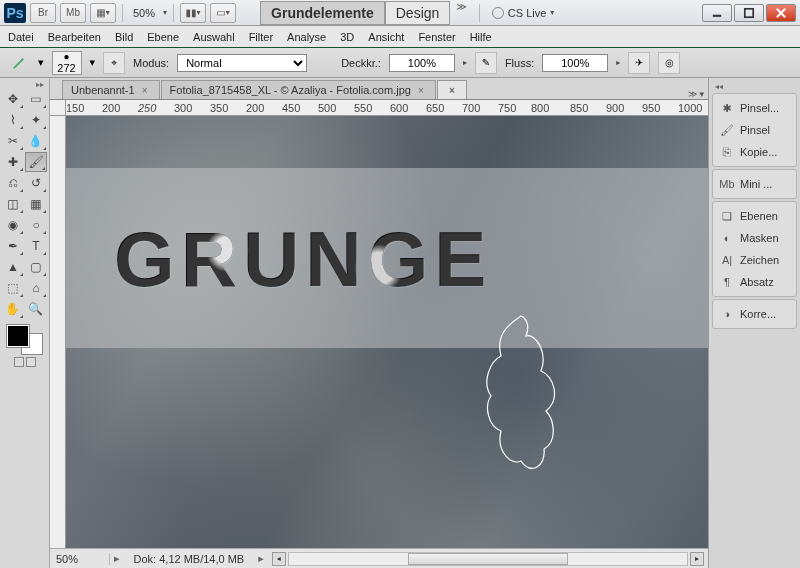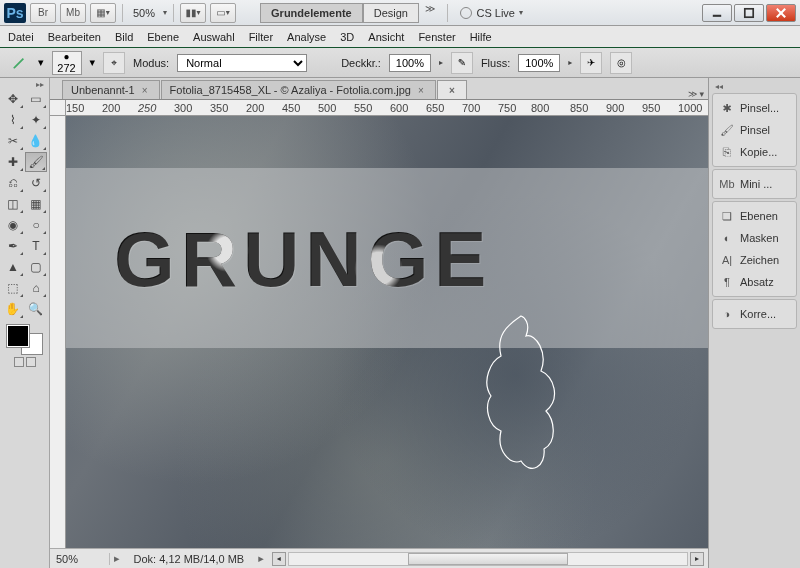--- a/index.html
+++ b/index.html
@@ -5,41 +5,41 @@
 * { box-sizing: border-box; margin: 0; padding: 0; font-family: "Segoe UI", Tahoma, sans-serif; font-size: 11px; }
 body { background: #d4d4d4; width: 800px; height: 568px; overflow: hidden; }
 
 .titlebar { height: 26px; background: linear-gradient(#eef0f2, #dee2e6); border-bottom: 1px solid #9a9a9a; display: flex; align-items: center; padding: 2px 4px; gap: 4px; }
 .titlebar .ps-icon { width: 22px; height: 20px; background: #072a4a; color: #6bb3e6; display: flex; align-items: center; justify-content: center; font-weight: bold; font-size: 14px; border-radius: 2px; }
 .titlebar .app-btn { width: 26px; height: 20px; background: linear-gradient(#f6f6f6, #e2e2e2); border: 1px solid #a4a4a4; border-radius: 2px; display: flex; align-items: center; justify-content: center; font-size: 10px; color: #555; cursor: pointer; }
 .titlebar .sep { width: 1px; height: 18px; background: #b8b8b8; margin: 0 2px; }
 .titlebar .zoom { font-size: 11px; color: #333; padding: 0 4px; }
 .titlebar .dropdown-arrow { font-size: 8px; color: #555; }
 .titlebar .workspace-tabs { display: flex; margin-left: 20px; }
-.titlebar .ws-tab { padding: 3px 10px; border: 1px solid #999; background: #e8e8e8; font-size: 11px; color: #333; cursor: pointer; }
+.titlebar .ws-tab { padding: 3px 10px; border: 1px solid #999; background: #e8e8e8; font-size: 14px; color: #333; cursor: pointer; }
 .titlebar .ws-tab.active { background: #d0d0d0; font-weight: bold; }
 .titlebar .expand { padding: 0 6px; color: #555; font-size: 10px; }
 .titlebar .cslive { display: flex; align-items: center; gap: 4px; font-size: 11px; color: #333; margin-left: 6px; }
 .titlebar .cs-circle { width: 12px; height: 12px; border: 1px solid #888; border-radius: 50%; }
 .titlebar .win-controls { margin-left: auto; display: flex; gap: 2px; }
 .titlebar .win-btn { width: 30px; height: 18px; border: 1px solid #8a8a8a; border-radius: 2px; display: flex; align-items: center; justify-content: center; cursor: pointer; }
 .titlebar .win-min { background: linear-gradient(#f2f4f6, #d6dce2); }
 .titlebar .win-max { background: linear-gradient(#f2f4f6, #d6dce2); }
 .titlebar .win-close { background: linear-gradient(#f08070, #cc3a1a); color: #fff; }
 
 .menubar { height: 22px; background: #e8e8e8; border-bottom: 1px solid #14532d; display: flex; align-items: center; padding: 0 8px; gap: 14px; }
 .menubar .menu-item { color: #222; cursor: pointer; }
 
 .optionsbar { height: 30px; background: linear-gradient(#e0e0e0, #d2d2d2); border-bottom: 1px solid #9a9a9a; display: flex; align-items: center; padding: 0 8px; gap: 8px; }
 .optionsbar .tool-ind { width: 22px; height: 22px; display: flex; align-items: center; justify-content: center; }
 .optionsbar .brush-preview { width: 30px; height: 24px; border: 1px solid #999; background: #f0f0f0; display: flex; flex-direction: column; align-items: center; justify-content: center; font-size: 8px; cursor: pointer; }
 .optionsbar .opt-ic { width: 22px; height: 22px; border: 1px solid #bbb; background: #e6e6e6; display: flex; align-items: center; justify-content: center; cursor: pointer; font-size: 10px; }
 .optionsbar .lbl { color: #222; }
 .optionsbar select, .optionsbar .field { height: 18px; border: 1px solid #888; background: #fff; padding: 0 4px; font-size: 11px; }
-.optionsbar .field { width: 42px; display: flex; align-items: center; justify-content: center; }
+.optionsbar .field { width: 66px; display: flex; align-items: center; justify-content: center; }
 .optionsbar .arrow { font-size: 8px; color: #444; cursor: pointer; }
 
 .workspace { display: flex; height: calc(568px - 26px - 22px - 30px); }
 
 .toolbox { width: 50px; background: #d8d8d8; border-right: 1px solid #a4a4a4; display: flex; flex-direction: column; padding: 2px; }
 .tool-grid { display: grid; grid-template-columns: 1fr 1fr; gap: 1px; }
 .tool { width: 22px; height: 20px; display: flex; align-items: center; justify-content: center; cursor: pointer; color: #444; font-size: 12px; position: relative; }
 .tool.active { background: linear-gradient(#b8b8b8, #cccccc); border: 1px solid #888; }
 .tool .tri { position: absolute; bottom: 1px; right: 1px; width: 0; height: 0; border-left: 3px solid transparent; border-bottom: 3px solid #555; }
 .colorswatch { margin-top: 6px; width: 36px; height: 30px; position: relative; align-self: center; }

